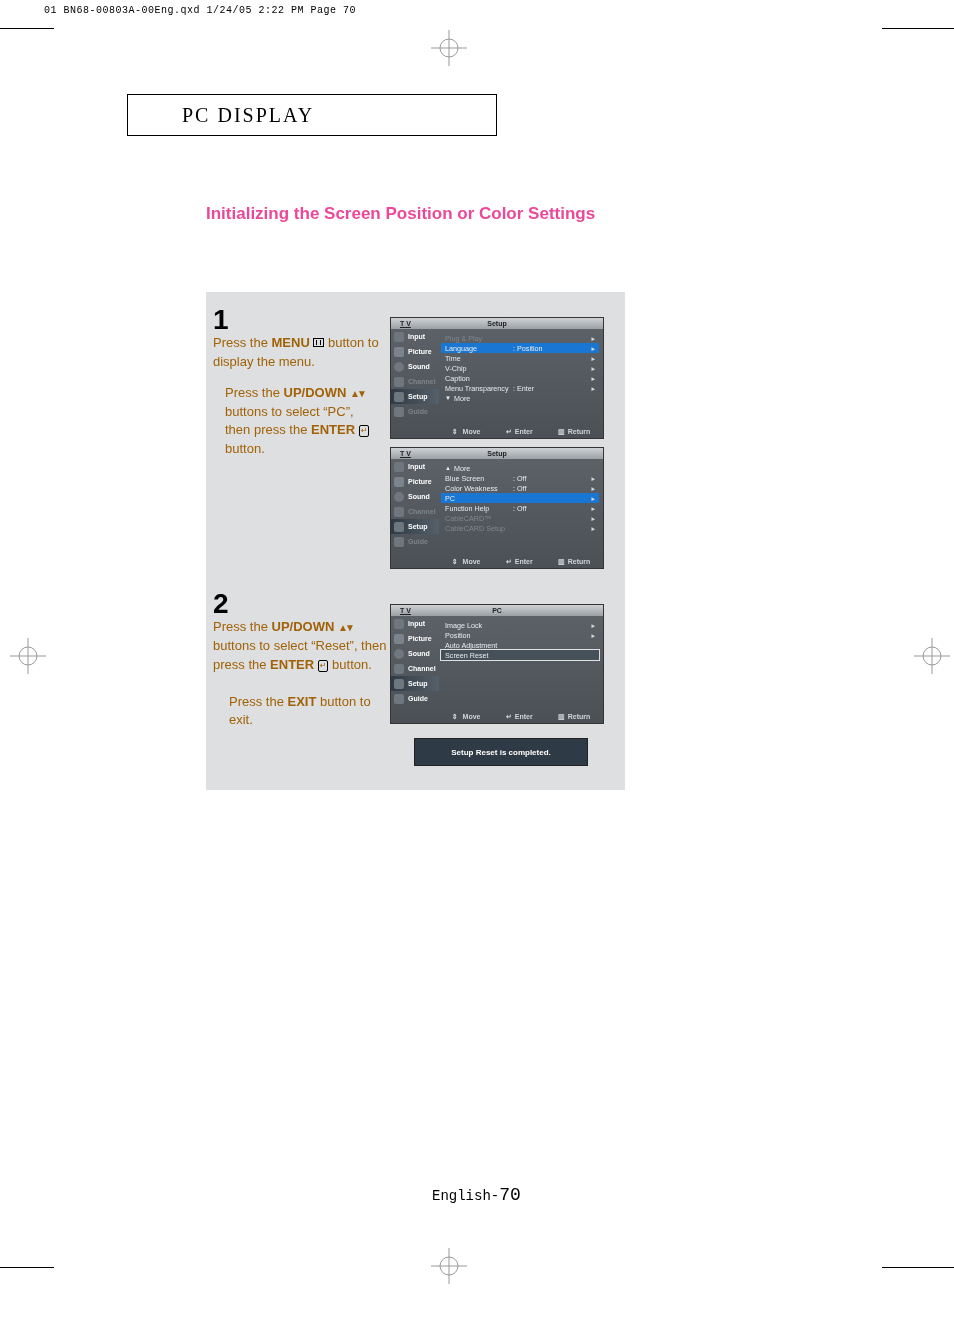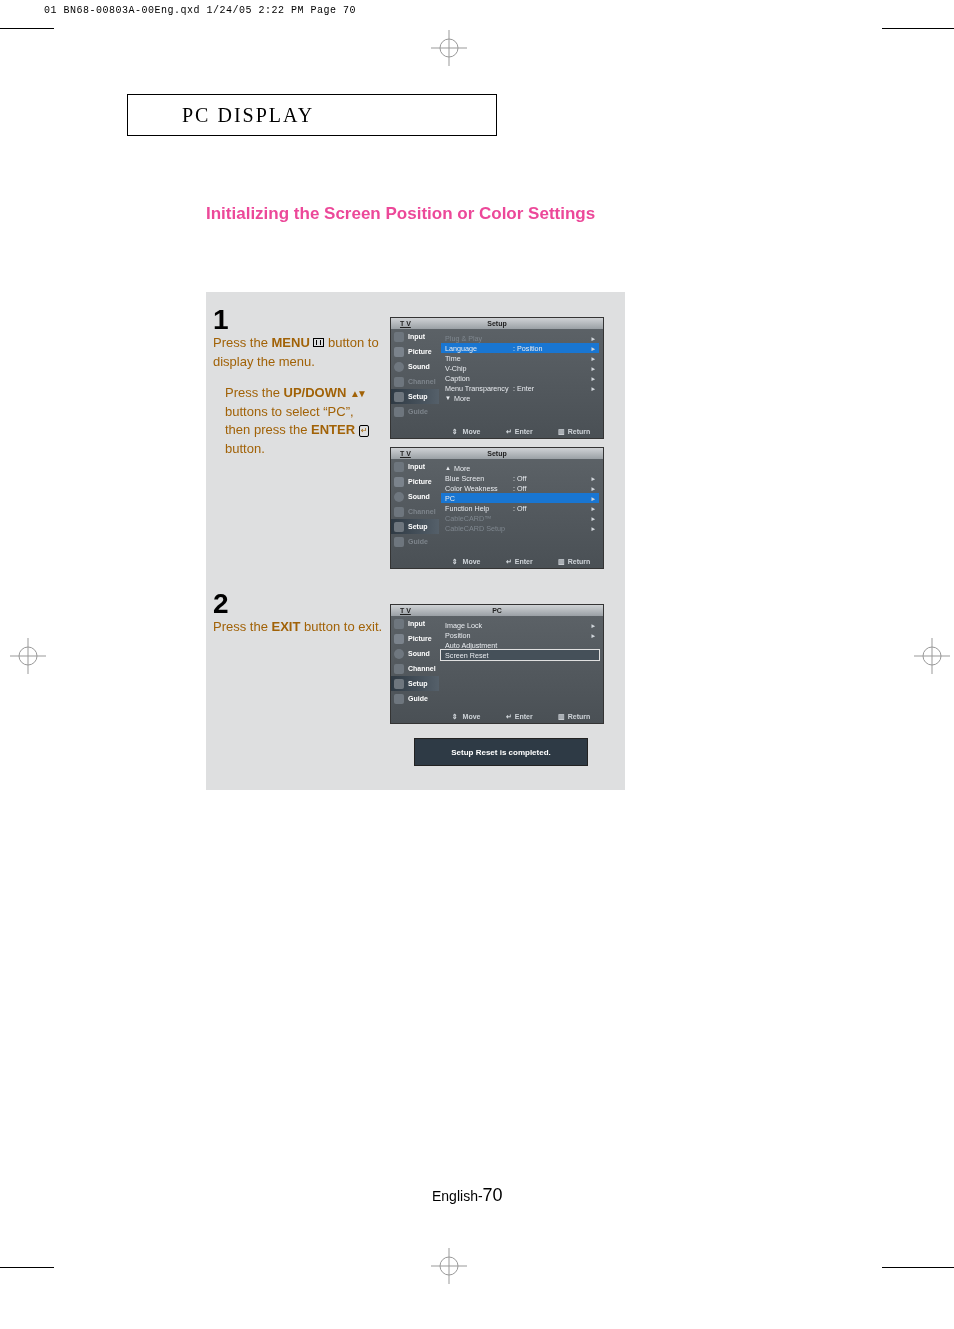--- a/index.html
+++ b/index.html
@@ -34,21 +34,21 @@
 .menu-items{position:absolute;left:50px;top:15px;right:4px}
 .menu-row{height:10px;display:flex;align-items:center;padding:0 4px;color:#e9ecf0;font-weight:normal;font-size:7.2px;position:relative}
 .menu-row.dim{color:#7f878f}
 .menu-row.sel{background:#1976d2}
 .menu-row.hlbox{outline:1px solid #e0e0e0;background:#455059}
 .menu-row .arr{position:absolute;right:4px;color:#d0d5da}
 .menu-row .val{position:absolute;left:72px}
 .osd-footer{position:absolute;bottom:0;left:48px;right:0;height:13px;display:flex;align-items:center;justify-content:space-around;color:#cfd4d9;font-weight:bold;font-size:7px}
 .osd-footer .g{display:flex;align-items:center;gap:3px}
 .toast{position:absolute;top:446px;left:208px;width:172px;height:26px;background:#2e3a45;color:#fff;font-size:8px;font-weight:bold;display:flex;align-items:center;justify-content:center;border:1px solid #222}
-.footer-pg{position:absolute;top:1185px;left:432px;font-family:Liberation Sans, sans-serif;font-size:14px}
+.footer-pg{position:absolute;top:1185px;left:432px;font-family:Liberation Mono, monospace;font-size:14px}
 .footer-pg .n{font-size:18px}
 .bottom-rule{position:absolute;top:1267px;left:0;width:54px;border-top:1px solid #000}
 .bottom-rule.r{left:882px;width:72px}
 .bottom-reg{position:absolute;top:1248px;left:431px}
 .bottom-reg svg{stroke:#999;stroke-width:1;fill:none}
 .side-reg{position:absolute;top:638px}
 .side-reg.l{left:10px}
 .side-reg.r{left:914px}
 .side-reg svg{stroke:#999;stroke-width:1;fill:none}
 .glyph-updown{display:inline-block;font-size:10px;letter-spacing:-3px}
@@ -80,21 +80,22 @@
 
 <div class="body-block">
   <div class="step-num s1">1</div>
   <div class="step-text s1t">
     <p style="margin:0 0 10px"><span>Press the </span><b>MENU</b> <span class="glyph-menu"></span><span> button to display the menu.</span></p>
     <p style="margin:12px"><span>Press the </span><b>UP/DOWN</b> <span class="glyph-updown">▲▼</span><span> buttons to select “PC”, then press the </span><b>ENTER</b> <span class="glyph-enter">↵</span><span> button.</span></p>
   </div>
 
   <div class="step-num s2">2</div>
   <div class="step-text s2t">
-    <p style="margin:0"><span>Press the </span><b>EXIT</b><span> button to exit.</span></p>
+    <p style="margin:0 0 18px"><span>Press the </span><b>UP/DOWN</b> <span class="glyph-updown">▲▼</span><span> buttons to select “Reset”, then press the </span><b>ENTER</b> <span class="glyph-enter">↵</span><span> button.</span></p>
+    <p style="margin:16px"><span>Press the </span><b>EXIT</b><span> button to exit.</span></p>
   </div>
 
   <div class="osd a">
     <div class="osd-title">
         <span class="tv">T V</span>
         <span class="lbl">Setup</span>
       </div>
     <div class="side-tabs">
       <div class="tab">
           <span class="ic"></span>

